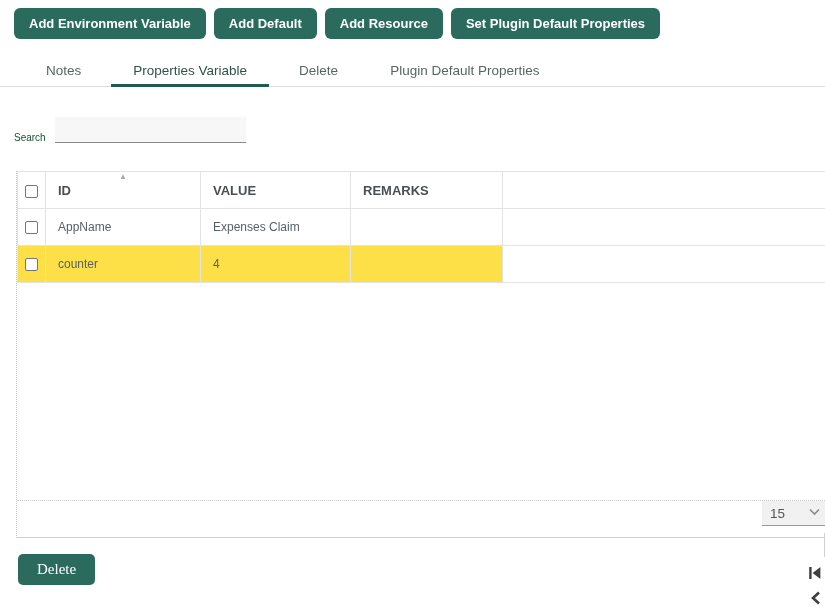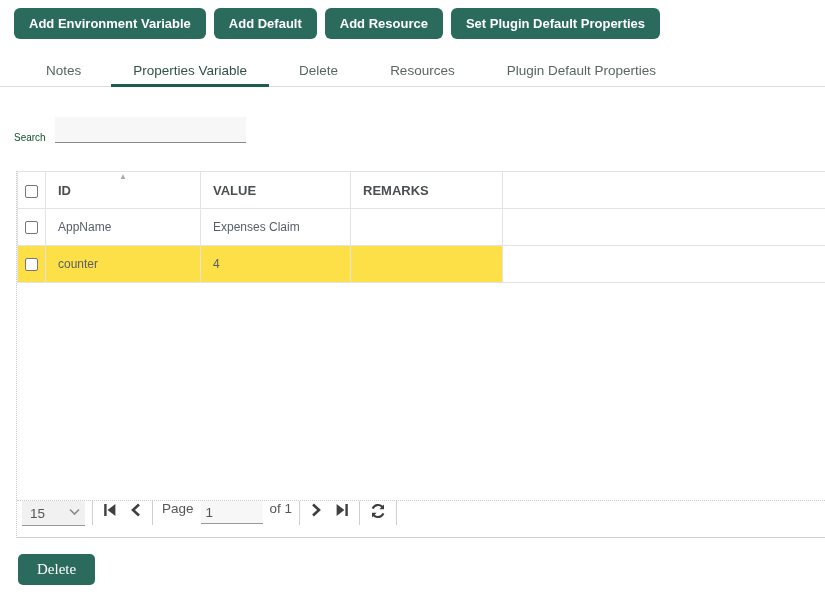--- a/index.html
+++ b/index.html
@@ -43,22 +43,22 @@
   .checkbox { display: inline-block; width: 13px; height: 13px;
     border: 1.5px solid #767676; border-radius: 2px; background: #fff;
     vertical-align: middle; cursor: pointer; }
   .sort-icon { position: absolute; top: 1px; left: 50%;
     transform: translateX(-50%); font-size: 8px; color: #a9a9a9; line-height: 1; }
 
   .grid-body-spacer { height: 217px; background: #fff; }
 
   
   .pager { height: 38px; border-top: 1px dotted #c9c9c9;
-    border-bottom: 1px solid #cfcfcf; display: flex; align-items: flex-start;
-    padding-left: 5px; gap: 7px; font-size: 13.5px; color: #555; }
+    border-bottom: 1px solid #cfcfcf; display: flex; align-items: flex-end;
+    padding-left: 5px; gap: 7px; font-size: 13.5px; color: #555; flex-direction: column; }
   .vsep { width: 1px; height: 24px; background: #d0d0d0; flex: none; }
   .psize-wrap { position: relative; width: 63px; height: 25px; }
   .psize { appearance: none; -webkit-appearance: none; width: 63px; height: 25px;
     background: #f1f1f1; border: none; border-bottom: 1px solid #999;
     font-size: 13.5px; color: #555; padding: 0 20px 0 8px;
     font-family: "Liberation Sans", sans-serif; cursor: pointer; }
   .psize-chevron { position: absolute; right: 5px; top: 7px; pointer-events: none; }
   .nav-btn { background: none; border: none; padding: 2px 3px; cursor: pointer;
     display: flex; align-items: center; }
   .page-label { margin-left: 2px; }
@@ -83,21 +83,20 @@
   <button class="btn">Add Default</button>
   <button class="btn">Add Resource</button>
   <button class="btn">Set Plugin Default Properties</button>
 </div>
 
 
 <div class="tabs">
   <div class="tab">Notes</div>
   <div class="tab active">Properties Variable</div>
   <div class="tab">Delete</div>
-  <div class="tab">Resources</div>
   <div class="tab">Plugin Default Properties</div>
 </div>
 
 
 <div class="search-row">
   <label>Search</label>
   <input class="search-input" type="text" value="" style="">
 </div>
 
 

